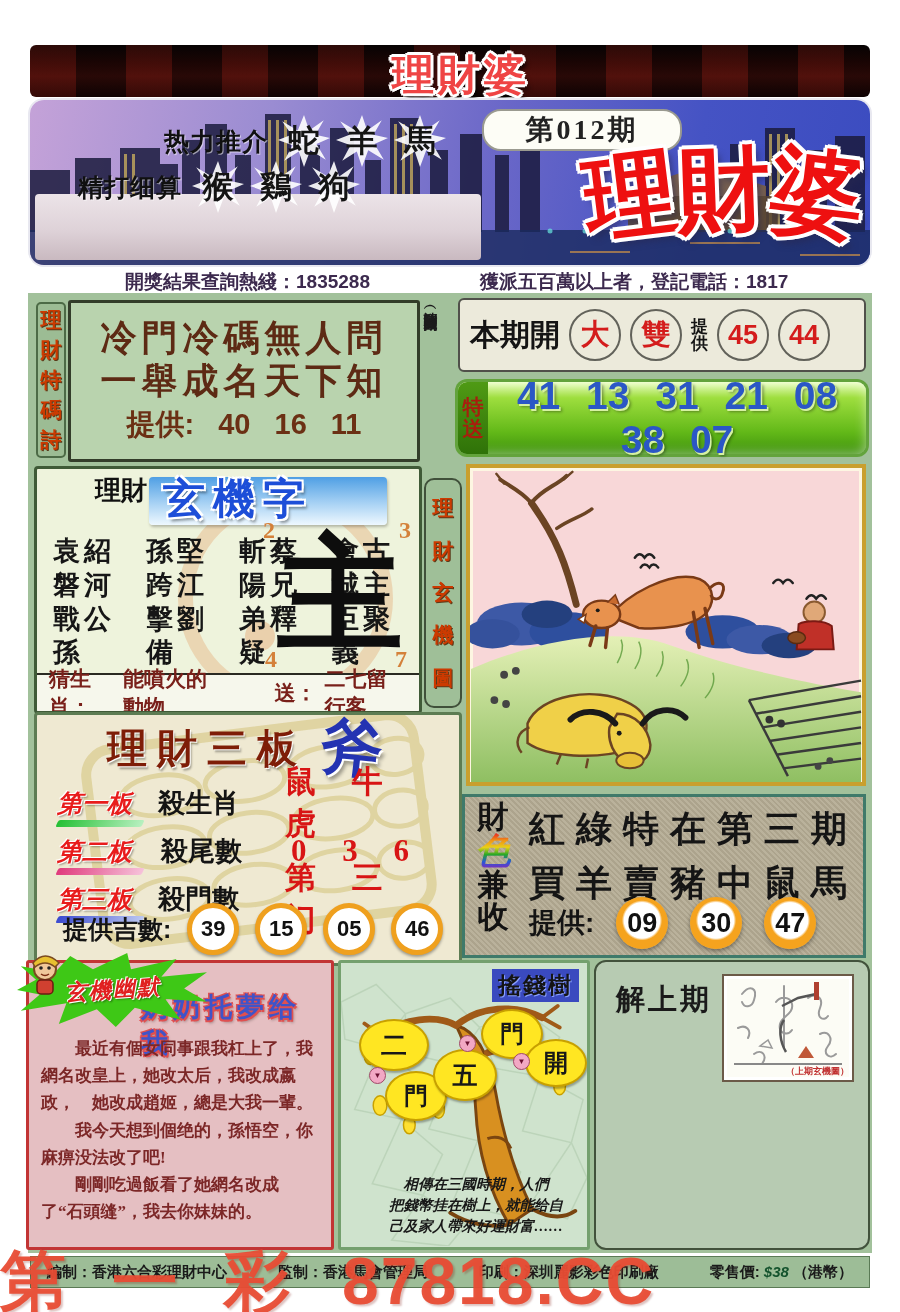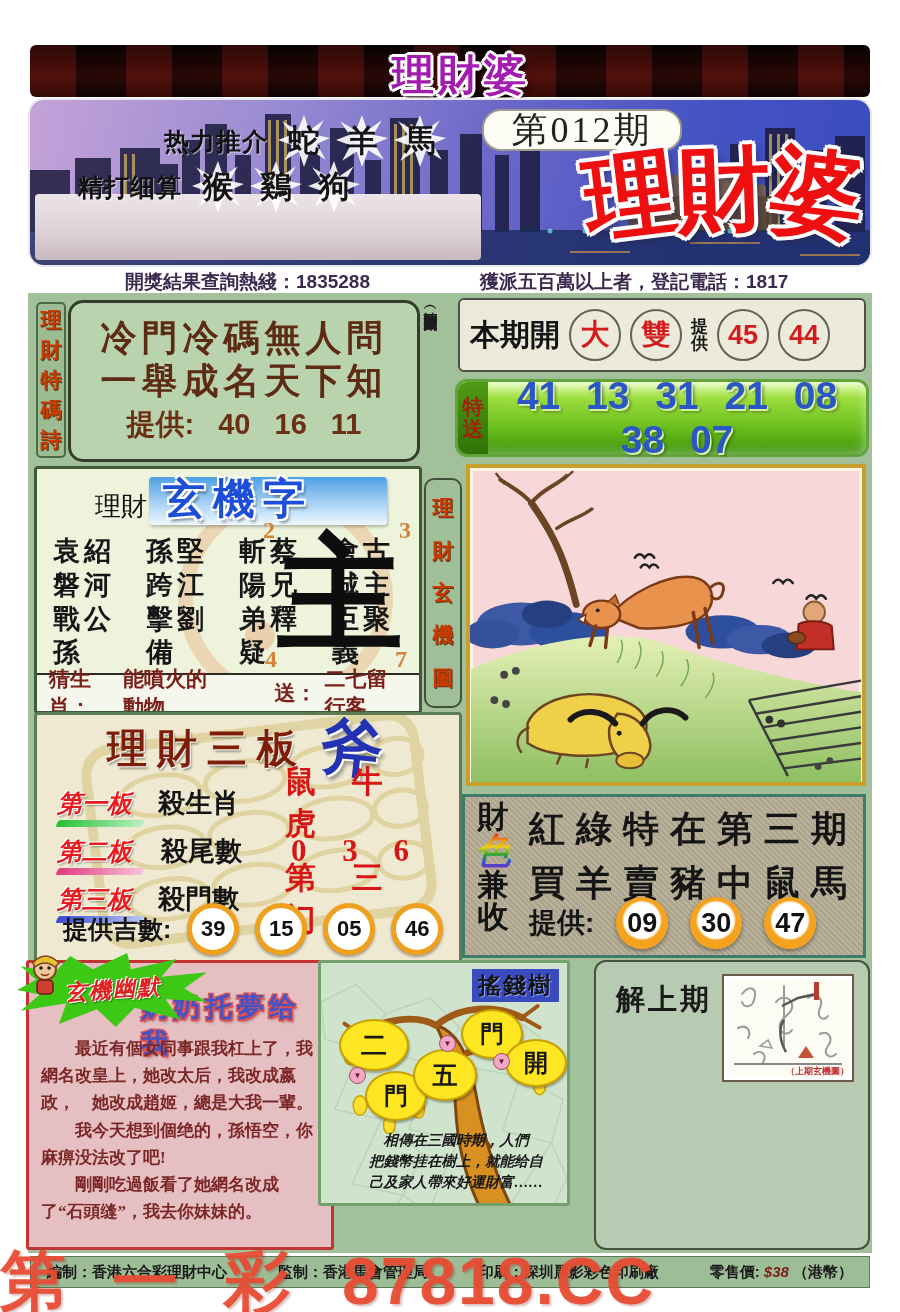--- a/index.html
+++ b/index.html
@@ -5,42 +5,42 @@
   html,body{margin:0;padding:0;background:#fff;}
   .page{position:relative;width:900px;height:1312px;background:#fff;overflow:hidden;
         font-family:"Liberation Sans",sans-serif;-webkit-font-smoothing:antialiased;}
   .abs{position:absolute;}
 
   
   .masthead{left:30px;top:45px;width:840px;height:52px;border-radius:6px;
     background:
       repeating-linear-gradient(90deg, rgba(90,18,12,.45) 0 46px, rgba(8,2,2,.5) 46px 96px),
       linear-gradient(#060404,#2e0806 35%,#4a100c 60%,#140303 100%);}
-  .masthead-title{left:392px;top:47px;font-size:42px;font-weight:900;color:#a21caf;
+  .masthead-title{left:392px;top:47px;font-size:42px;font-weight:900;color:#ef4444;
     font-family:"Liberation Serif",serif;letter-spacing:4px;
     text-shadow:-2px -2px 0 #fff,2px -2px 0 #fff,-2px 2px 0 #fff,2px 2px 0 #fff,0 3px 0 #fff,0 -3px 0 #fff,3px 0 0 #fff,-3px 0 0 #fff,4px 5px 4px rgba(0,0,0,.8);}
 
   
   .banner{left:30px;top:100px;width:840px;height:165px;border-radius:14px;overflow:hidden;
     background:linear-gradient(100deg,#c4a2d8 0%,#9a8cd2 28%,#6a67c8 55%,#4553c4 78%,#3b4cc0 100%);
     box-shadow:0 0 0 2px #e8e8f0;}
   .skyline{left:0;top:0;width:840px;height:165px;}
   .slogans{left:48px;top:10px;z-index:4;}
   .slog-row{display:flex;align-items:center;gap:14px;height:46px;}
   .slog-row2{margin-left:86px;margin-top:8px;}
   .slog-label{font-size:25px;font-weight:900;color:#101010;letter-spacing:1px;
      text-shadow:1px 1px 0 rgba(255,255,255,.55);}
   .zchar{position:relative;width:44px;height:44px;display:flex;align-items:center;justify-content:center;
      font-size:31px;font-weight:900;color:#141414;font-family:"Liberation Serif",serif;}
   .zchar::before{content:"";position:absolute;inset:-4px;background:rgba(255,255,255,.9);
      clip-path:polygon(50% 0%,60% 30%,88% 10%,72% 38%,100% 44%,74% 56%,92% 86%,62% 68%,50% 100%,40% 70%,12% 88%,28% 58%,0% 48%,26% 38%,8% 12%,38% 30%);}
   .zchar span{position:relative;}
   .issue-pill{left:452px;top:9px;width:196px;height:38px;background:#fdfdf6;border:2px solid #9a9a90;
      border-radius:19px;display:flex;align-items:center;justify-content:center;z-index:4;
-     font-family:"Liberation Serif",serif;font-size:36px;font-weight:400;color:#222;letter-spacing:3px;}
+     font-family:"Liberation Serif",serif;font-size:28px;font-weight:700;color:#222;letter-spacing:3px;}
   .banner-title{right:6px;top:44px;z-index:5;display:flex;gap:2px;}
   .banner-title .bt{font-size:92px;font-weight:900;color:#ee1010;font-family:"Liberation Serif",serif;line-height:1;
      text-shadow:-3px -3px 0 #fff,3px -3px 0 #fff,-3px 3px 0 #fff,3px 3px 0 #fff,0 4px 0 #fff,0 -4px 0 #fff,4px 0 0 #fff,-4px 0 0 #fff,6px 7px 6px rgba(40,40,80,.55);}
   .bt1{transform:rotate(-7deg) translateY(6px);}
   .bt2{transform:rotate(-2deg);}
   .bt3{transform:rotate(7deg) translateY(4px);}
   .censor{left:5px;top:94px;width:446px;height:66px;z-index:3;border-radius:4px;
      background:linear-gradient(#ece4e8 0%,#ded2d8 55%,#c9b9c0 100%);}
 
   
@@ -49,21 +49,21 @@
 
   
   .main-bg{left:28px;top:293px;width:844px;height:960px;background:#a2c19b;}
 
   .vlabel{display:flex;flex-direction:column;align-items:center;justify-content:space-evenly;}
   .vlabel .vc{font-size:21px;font-weight:900;color:#cc3a00;font-family:"Liberation Serif",serif;
      text-shadow:1px 1px 0 #5a3a1a;}
 
   
   .sp-side{left:36px;top:302px;width:26px;height:152px;border:2px solid #4c6a46;border-radius:5px;background:#9cbc94;}
-  .sp-box{left:68px;top:300px;width:346px;height:156px;background:#b9d3ae;border:3px solid #333d2a;border-radius:15px;
+  .sp-box{left:68px;top:300px;width:346px;height:156px;background:#b9d3ae;border:3px solid #333d2a;border-radius:3px;
      display:flex;flex-direction:column;align-items:center;justify-content:center;}
   .sp-line{font-family:"Liberation Serif",serif;font-weight:900;font-size:36px;color:#5d2a14;letter-spacing:5px;line-height:1.2;}
   .sp-provide{font-weight:900;font-size:29px;color:#6b3014;word-spacing:16px;margin-top:2px;}
   .sp-note{left:419px;top:300px;height:158px;width:22px;writing-mode:vertical-rl;text-orientation:upright;
      font-size:13.5px;font-weight:700;color:#1c1c1c;letter-spacing:1px;display:flex;align-items:center;}
 
   
   .bq-box{left:458px;top:298px;width:408px;height:74px;background:#eceadb;border:2px solid #50504a;border-radius:6px;
      display:flex;align-items:center;padding:0 10px;gap:9px;box-sizing:border-box;z-index:2;}
   .bq-label{font-family:"Liberation Serif",serif;font-size:30px;font-weight:900;color:#141414;}
@@ -81,21 +81,21 @@
   .ts-side .vc{font-size:21px;font-weight:900;color:#a81e0e;font-family:"Liberation Serif",serif;}
   .ts-nums{flex:1;text-align:center;font-size:39px;font-weight:900;color:#2b57c6;word-spacing:15px;
      text-shadow:1.5px 1.5px 0 #d6f2a2,3px 3px 3px rgba(0,0,0,.35);}
 
   
   .xz-box{left:34px;top:466px;width:382px;height:242px;background:#eef3dc;border:3px solid #3f5a37;border-radius:4px;overflow:hidden;}
   .xz-taiji{position:absolute;right:26px;top:22px;width:185px;height:185px;border:15px solid rgba(228,152,94,.32);border-radius:50%;}
   .xz-taiji-dot{position:absolute;left:208px;top:152px;width:30px;height:30px;border-radius:50%;background:rgba(228,152,94,.38);}
   .xz-band{position:absolute;left:112px;top:8px;width:238px;height:48px;border-radius:4px;
      background:linear-gradient(180deg,#4f9fe4 0%,#a8d2f4 55%,#eef8ff 100%);box-shadow:1px 2px 3px rgba(0,0,0,.25);}
-  .xz-pre{position:absolute;left:58px;top:20px;font-size:26px;font-weight:400;color:#101010;font-family:"Liberation Serif",serif;}
+  .xz-pre{position:absolute;left:58px;top:4px;font-size:26px;font-weight:700;color:#101010;font-family:"Liberation Serif",serif;}
   .xz-title{position:absolute;left:126px;top:2px;font-size:42px;font-weight:900;color:#1d4ed8;letter-spacing:8px;
      font-family:"Liberation Serif",serif;
      text-shadow:-2px -2px 0 #fff,2px -2px 0 #fff,-2px 2px 0 #fff,2px 2px 0 #fff,3px 4px 3px rgba(0,0,0,.4);}
   .xz-poem{position:absolute;left:16px;top:66px;display:flex;flex-direction:row;gap:6px;}
   .xz-poem div{font-family:"Liberation Serif",serif;font-size:27px;font-weight:900;color:#161616;letter-spacing:4px;line-height:1.25;}
   .xz-bigwrap{position:absolute;right:8px;top:58px;width:142px;height:138px;}
   .xz-big{width:100%;height:100%;display:flex;align-items:center;justify-content:center;
      font-size:126px;font-weight:900;color:#0d0d0d;font-family:"Liberation Serif",serif;line-height:1;}
   .xz-corner{position:absolute;font-size:24px;font-weight:900;color:#d4813a;font-family:"Liberation Serif",serif;}
   .xz-tl{left:-6px;top:-10px;} .xz-tr{right:0px;top:-10px;} .xz-bl{left:-4px;bottom:-8px;} .xz-br{right:4px;bottom:-8px;}
@@ -159,21 +159,21 @@
      clip-path:polygon(0% 50%,10% 36%,2% 18%,20% 26%,28% 4%,40% 22%,58% 0%,60% 22%,84% 8%,76% 32%,100% 26%,88% 48%,100% 66%,78% 62%,86% 90%,62% 74%,52% 100%,42% 76%,22% 96%,26% 68%,2% 78%,12% 56%);}
   .hu-badge-text{position:absolute;left:48px;top:22px;font-size:22px;font-weight:900;font-style:italic;color:#e02020;
      letter-spacing:2px;transform:rotate(-4deg);text-shadow:1px 1px 0 #fff,-1px -1px 0 #fff,2px 2px 2px rgba(0,0,0,.4);}
   .hu-title{position:absolute;left:112px;top:26px;font-size:27px;font-weight:900;color:#4054c8;letter-spacing:5px;
      text-shadow:-1.5px -1.5px 0 #e05050,1.5px -1.5px 0 #e05050,-1.5px 1.5px 0 #e05050,1.5px 1.5px 0 #e05050,2px 3px 3px rgba(0,0,0,.3);}
   .hu-body{position:absolute;left:12px;top:72px;right:10px;font-size:17px;line-height:1.6;font-weight:700;color:#7c2727;
      font-family:"Liberation Serif",serif;}
   .hu-body p{margin:0;text-indent:2em;}
 
   
-  .mt-box{left:318px;top:960px;width:252px;height:246px;background:#cfe3cd;border:3px solid #74a06e;border-radius:3px;overflow:hidden;box-sizing:border-box;text-decoration:underline;}
+  .mt-box{left:338px;top:960px;width:252px;height:290px;background:#cfe3cd;border:3px solid #74a06e;border-radius:3px;overflow:hidden;box-sizing:border-box;text-decoration:underline;}
   .mt-title{position:absolute;right:8px;top:6px;background:#3a4abf;padding:1px 6px;z-index:3;
      font-family:"Liberation Serif",serif;font-size:23px;font-weight:900;color:#141414;letter-spacing:2px;
      text-shadow:1px 1px 0 #8aa0ff;}
   .mt-bubble{position:absolute;background:#ffe622;border:2px solid #c8a000;border-radius:50%;z-index:2;
      display:flex;align-items:center;justify-content:center;font-family:"Liberation Serif",serif;
      font-weight:900;color:#181818;box-shadow:1px 2px 2px rgba(0,0,0,.3);}
   .mt-dot{position:absolute;width:15px;height:15px;border-radius:50%;background:#f2a8c4;border:1px solid #a04868;
      display:flex;align-items:center;justify-content:center;font-size:8px;color:#6a1030;z-index:2;}
   .mt-caption{position:absolute;left:30px;bottom:10px;right:6px;text-align:center;z-index:2;
      font-family:"Liberation Serif",serif;font-size:14.5px;font-weight:900;color:#181818;line-height:1.45;font-style:italic;}
@@ -182,21 +182,21 @@
   .js-box{left:594px;top:960px;width:276px;height:290px;background:#b7cbb2;border:2.5px solid #42523c;border-radius:12px;box-sizing:border-box;}
   .js-title{position:absolute;left:20px;top:18px;font-size:29px;font-weight:900;color:#1a1a1a;letter-spacing:3px;}
   .js-img{position:absolute;right:14px;top:12px;width:128px;height:104px;background:#fcfcf5;border:2px solid #6b5a48;
      box-shadow:inset 0 0 0 3px #fff;}
   .js-caption{position:absolute;right:3px;bottom:2px;font-size:9px;font-weight:700;color:#c03030;}
 
   
   .footer{left:30px;top:1256px;width:840px;height:32px;background:#9dbd97;border:1px solid #5a7a55;
      display:flex;align-items:center;justify-content:space-between;padding:8px 16px;box-sizing:border-box;z-index:2;}
   .footer span{font-size:15px;font-weight:700;color:#1a1a1a;}
-  .footer .price{color:#7f1d1d;font-style:italic;text-align:right;}
+  .footer .price{color:#14532d;font-style:italic;text-align:right;}
 
   
   .watermark{left:0;top:1237px;z-index:9;white-space:nowrap;font-weight:900;font-size:66px;color:rgba(232,76,52,.95);
      font-family:"Liberation Serif",serif;text-shadow:2px 2px 2px rgba(120,10,5,.25);}
   .watermark .cjk{letter-spacing:46px;}
   .watermark .site{margin-left:6px;letter-spacing:2px;font-family:"Liberation Sans",sans-serif;}
 </style>
 </head>
 <body>
 

